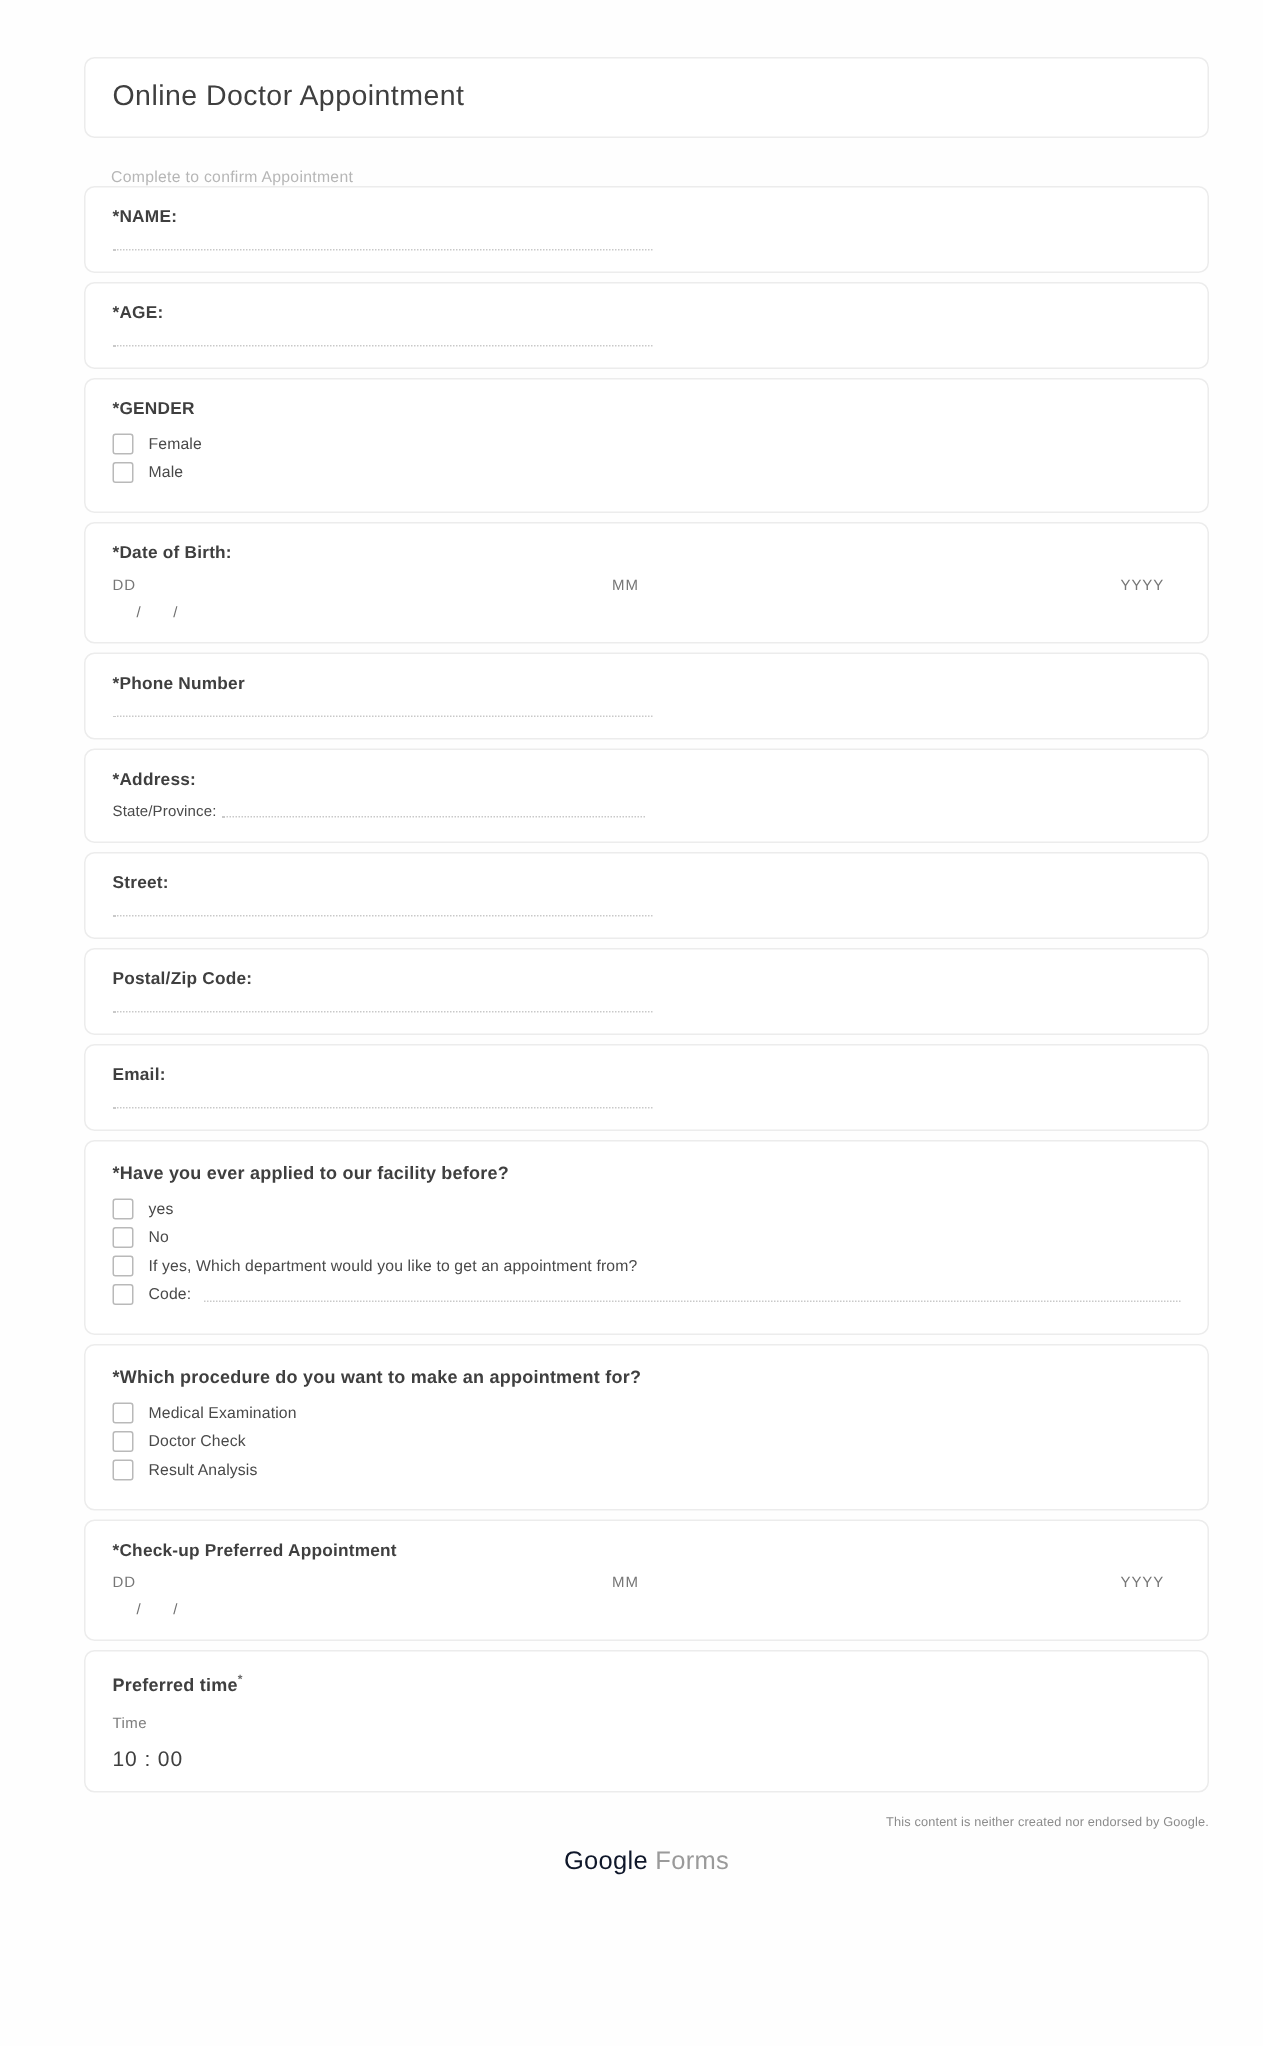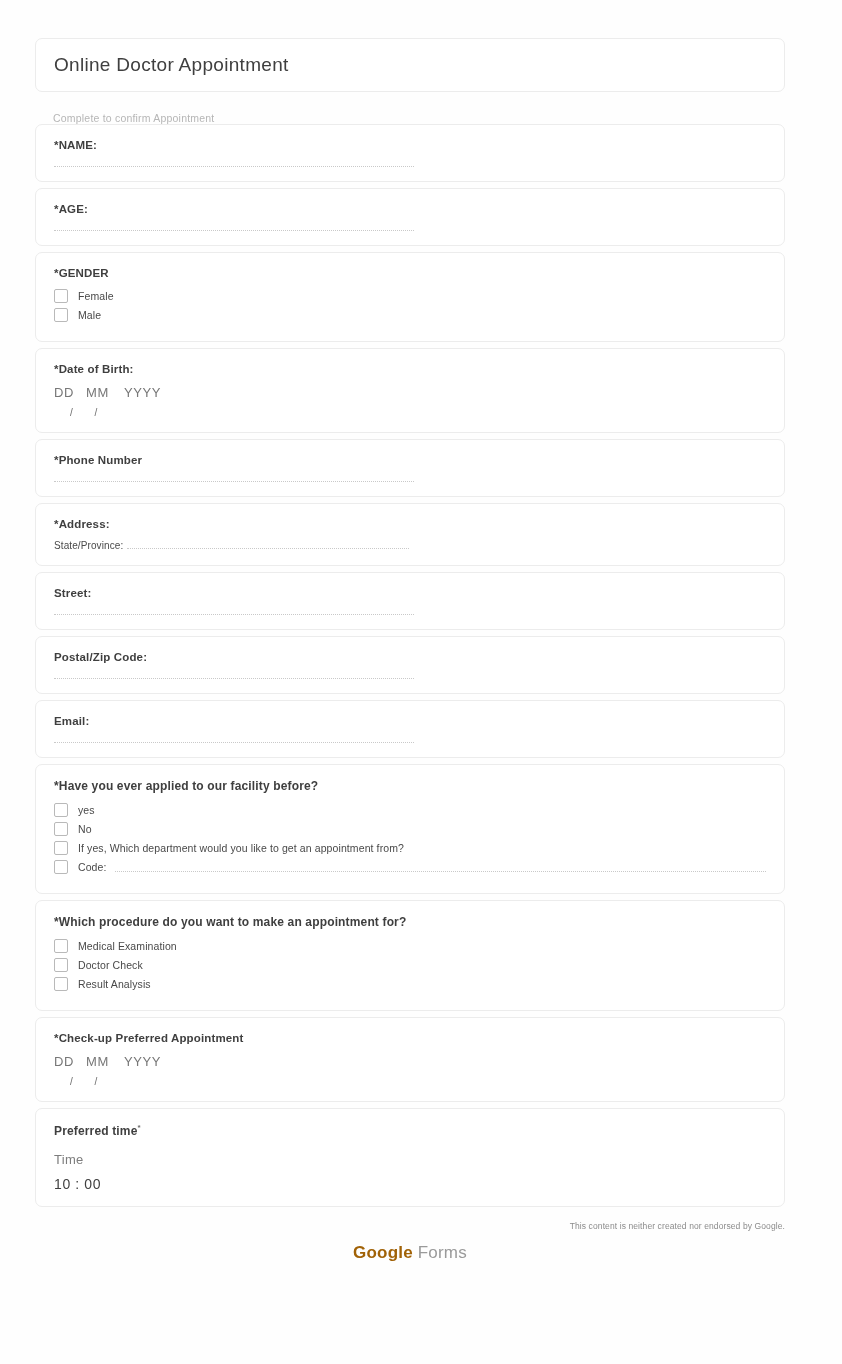--- a/index.html
+++ b/index.html
@@ -16,21 +16,21 @@
     overflow: hidden;
   }
   .page {
     position: relative;
     width: 842px;
     height: 1364px;
     background: #fefefe;
   }
   .form-wrap {
     position: absolute;
-    left: 35px;
+    left: 56px;
     top: 38px;
     width: 750px;
   }
 
   
   .card {
     background: #ffffff;
     border: 1px solid #ececec;
     border-radius: 7px;
     box-sizing: border-box;
@@ -105,24 +105,25 @@
     border-bottom: 1px dotted #c9c9c9;
     height: 1px;
     margin-left: 8px;
     position: relative;
     top: 4px;
   }
 
   
   .date-heads {
     display: flex;
-    font-size: 13px;
+    font-size: 10px;
     color: #777;
     letter-spacing: 0.6px;
     margin-top: 2px;
+    justify-content: space-between;
   }
   .date-heads span {
     display: inline-block;
   }
   .dh-dd { width: 32px; }
   .dh-mm { width: 38px; }
   .dh-yy { width: 40px; }
   .date-slashes {
     font-size: 10px;
     color: #6f6f6f;
@@ -149,21 +150,21 @@
     top: -2px;
   }
 
   .star-sup {
     font-size: 8px;
     vertical-align: super;
     color: #6a6a6a;
   }
 
   .time-mini {
-    font-size: 13px;
+    font-size: 10px;
     color: #7d7d7d;
     letter-spacing: 0.3px;
     margin-top: 14px;
   }
   .time-value {
     font-size: 14px;
     color: #3f3f3f;
     letter-spacing: 0.6px;
     margin-top: 9px;
   }
@@ -174,21 +175,21 @@
     color: #8b8b8b;
     margin-top: 14px;
     letter-spacing: 0.1px;
   }
   .gf-logo {
     text-align: center;
     margin-top: 12px;
     font-size: 17px;
     letter-spacing: 0.2px;
   }
-  .gf-logo .g1 { color: #a16207; font-weight: 700; }
+  .gf-logo .g1 { color: #0f172a; font-weight: 400; }
   .gf-logo .g2 { color: #9a9a9a; font-weight: 300; }
 </style>
 </head>
 <body>
 
 <div class="page">
   <div class="form-wrap">
 
     <div class="card title-card">
       <div class="form-title">Online Doctor Appointment</div>

